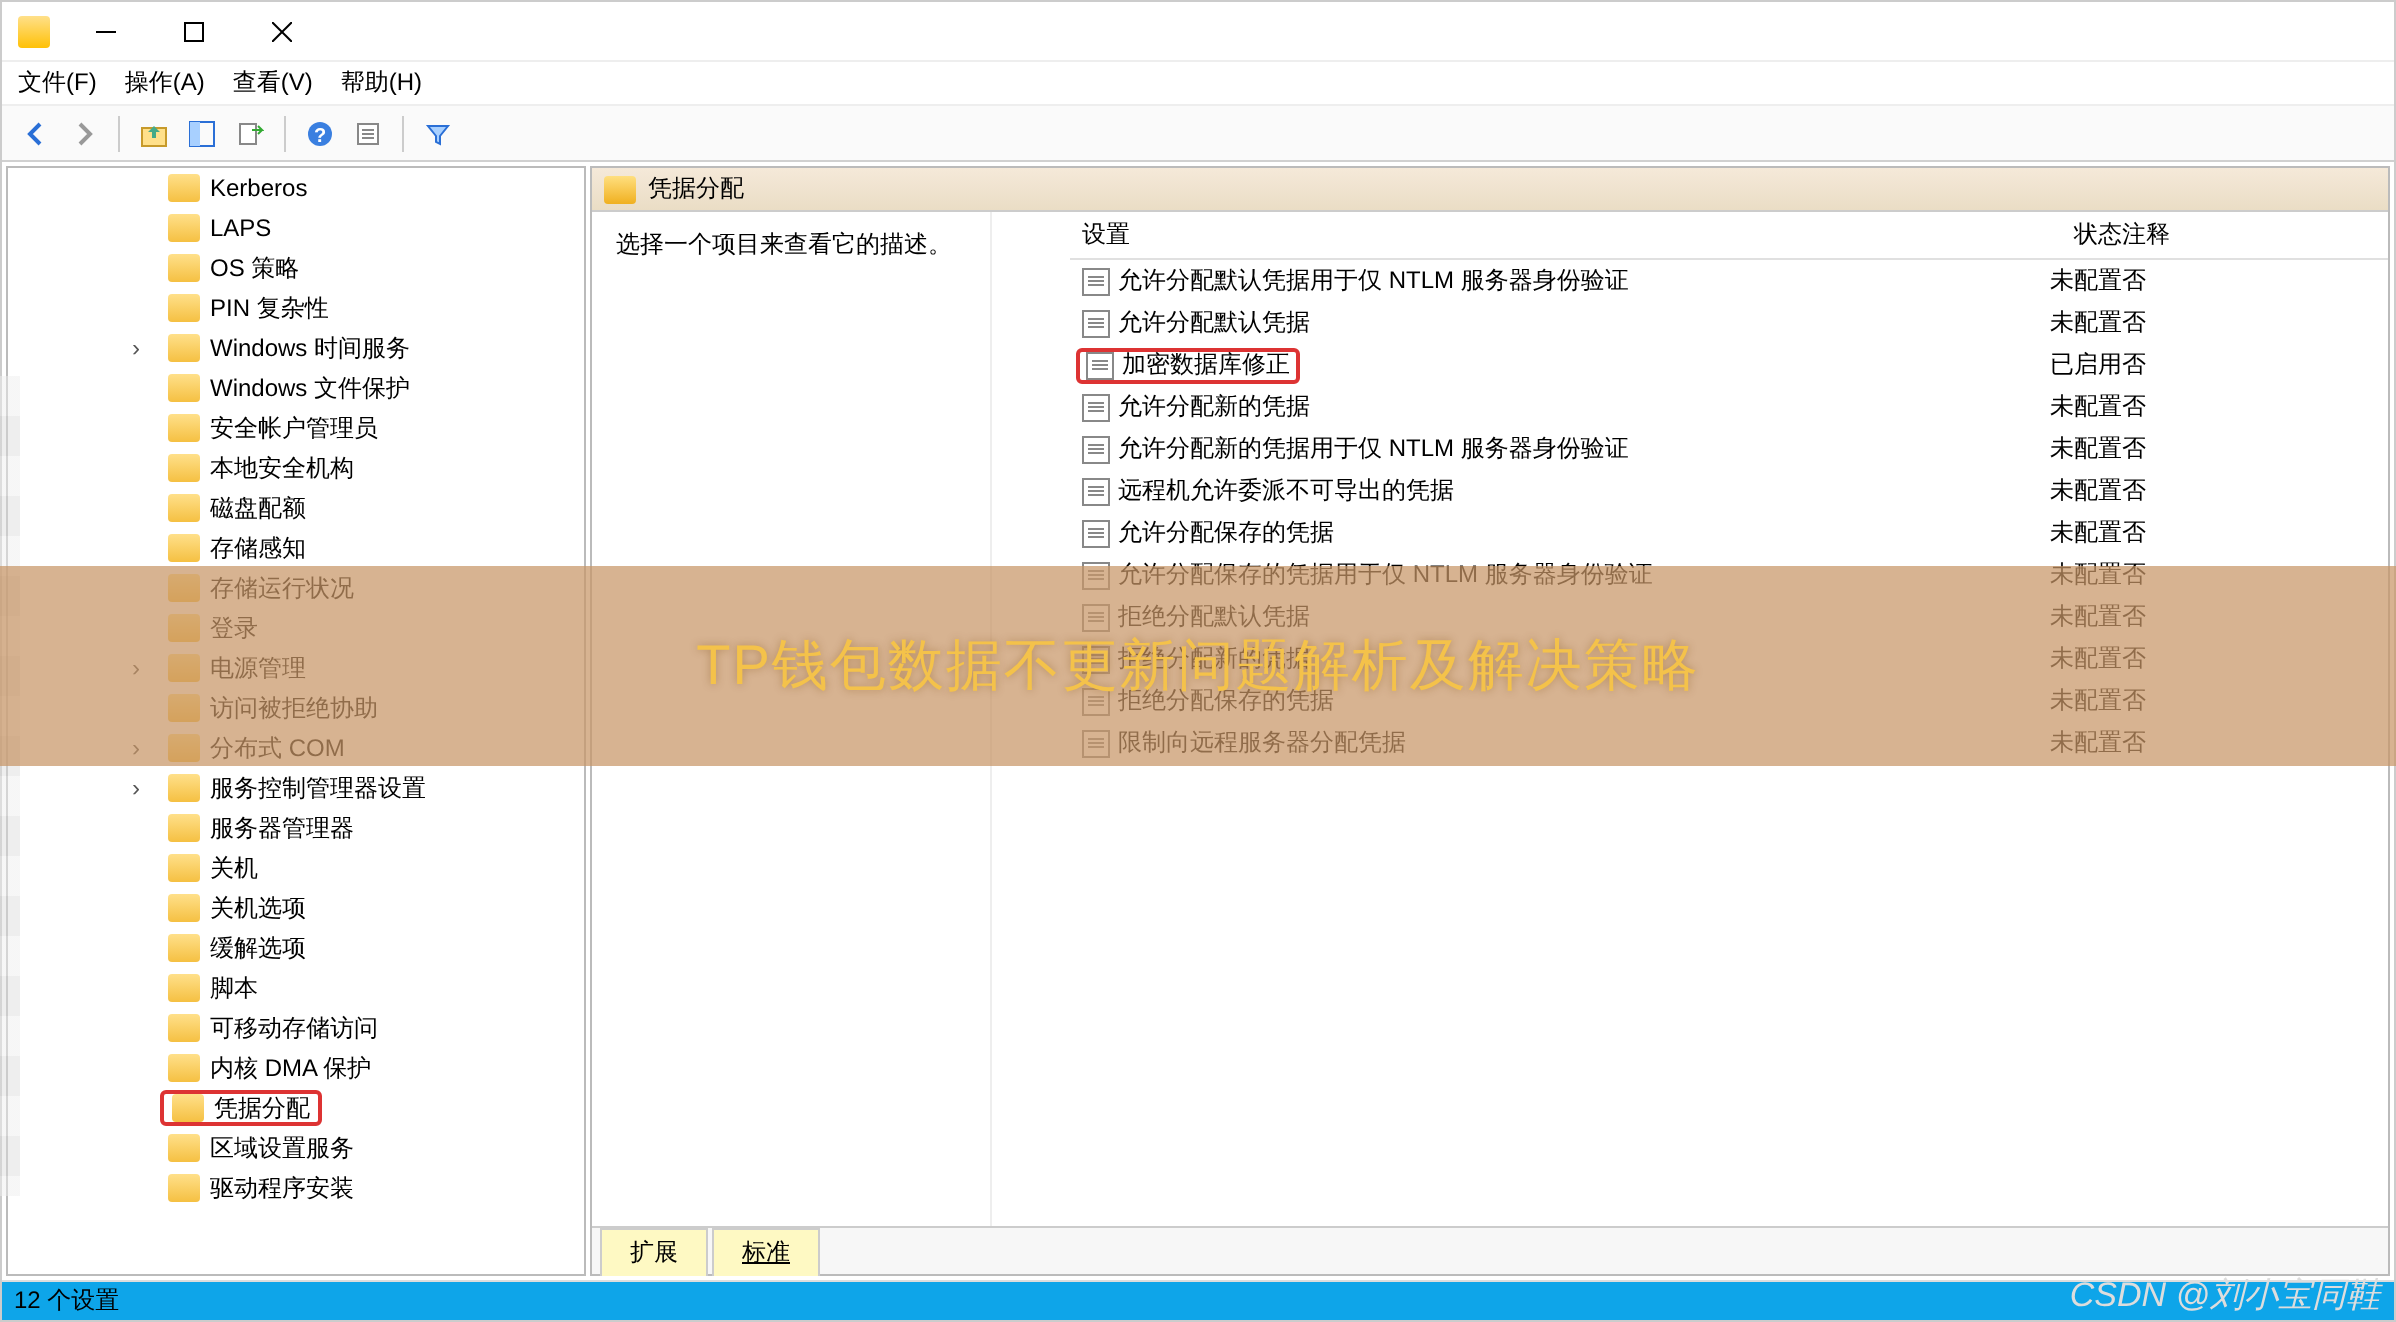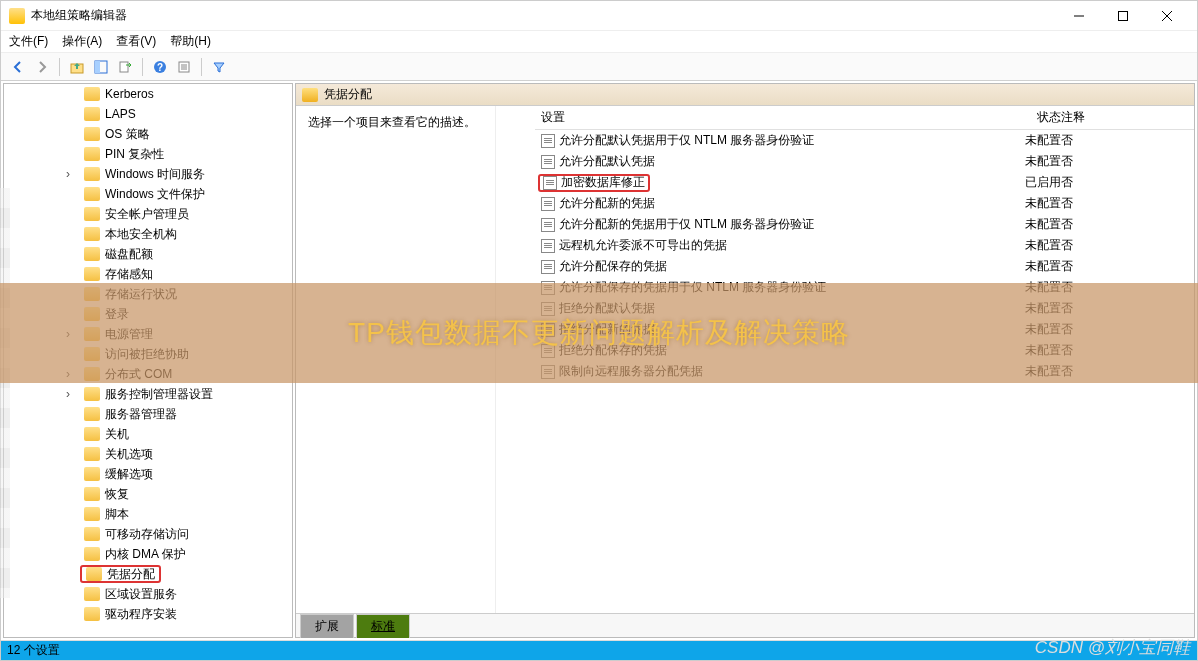--- a/index.html
+++ b/index.html
@@ -35,36 +35,35 @@
 .list-header { display: flex; height: 24px; align-items: center; border-bottom: 1px solid #e0e0e0; padding-left: 6px; }
 .col-setting { width: 360px; }
 .col-state { width: 160px; text-align: right; }
 .col-note { width: 130px; text-align: left; }
 .list-rows { overflow-y: auto; flex: 1; }
 .list-row { display: flex; height: 21px; align-items: center; padding-left: 6px; }
 .list-row .setting-icon { width: 14px; height: 14px; margin-right: 4px; border: 1px solid #888; background: #fff; position: relative; flex-shrink: 0; }
 .list-row .setting-icon::after { content: ""; position: absolute; left: 2px; top: 3px; width: 8px; height: 1px; background: #888; box-shadow: 0 2px 0 #888, 0 4px 0 #888; }
 .list-row.highlighted .hl-box { border: 2px solid #d33; border-radius: 3px; padding: 0 3px; display: flex; align-items: center; height: 18px; margin-left: -3px; }
 .tabs { height: 24px; display: flex; align-items: flex-end; border-top: 1px solid #ccc; background: #f7f7f7; padding-left: 4px; }
-.tab { padding: 3px 14px; border: 1px solid #ccc; border-bottom: none; background: #a3a3a3; margin-right: 2px; font-size: 12px; position: relative; top: 1px; }
-.tab.inactive { background: #4d7c0f; text-decoration: underline; }
+.tab { padding: 3px 14px; border: 1px solid #ccc; border-bottom: none; background: #fef9c3; margin-right: 2px; font-size: 12px; position: relative; top: 1px; }
+.tab.inactive { background: #fef9c3; text-decoration: underline; }
 .statusbar { height: 20px; display: flex; align-items: center; padding: 0 6px; border-top: 1px solid #ddd; font-size: 12px; background: #0ea5e9; }
 .overlay-band { position: absolute; left: 0; right: 0; top: 283px; height: 100px; background: rgba(199,149,103,0.72); display: flex; align-items: center; justify-content: center; pointer-events: none; }
 .overlay-text { font-size: 28px; font-weight: 400; color: #f4c24a; letter-spacing: 1px; text-shadow: 0 0 4px rgba(120,70,10,0.4); }
 .watermark { position: absolute; right: 8px; bottom: 2px; font-size: 17px; color: #ddd; font-style: italic; }
 .edge-strip { position: absolute; left: 0; top: 188px; width: 10px; height: 410px; background: repeating-linear-gradient(#eee,#eee 20px,#ddd 20px,#ddd 40px); opacity: 0.5; }
 </style>
 </head>
 <body>
 
 <div class="window">
 
   <div class="titlebar">
     <span class="app-icon"></span>
-    <span class="title">本地组策略编辑器</span>
     <div class="win-controls">
       <div class="win-btn">
           <svg viewBox="0 0 10 10">
             <line x1="0" y1="5" x2="10" y2="5" stroke="#000" stroke-width="1"></line>
           </svg>
         </div>
       <div class="win-btn">
           <svg viewBox="0 0 10 10">
             <rect x="0.5" y="0.5" width="9" height="9" fill="none" stroke="#000" stroke-width="1"></rect>
           </svg>
@@ -212,24 +211,20 @@
           <span class="folder"></span>
           <span>关机</span>
         </div>
         <div class="tree-item">
           <span class="folder"></span>
           <span>关机选项</span>
         </div>
         <div class="tree-item">
           <span class="folder"></span>
           <span>缓解选项</span>
-        </div>
-        <div class="tree-item">
-          <span class="folder"></span>
-          <span>恢复</span>
         </div>
         <div class="tree-item">
           <span class="folder"></span>
           <span>脚本</span>
         </div>
         <div class="tree-item">
           <span class="folder"></span>
           <span>可移动存储访问</span>
         </div>
         <div class="tree-item">

